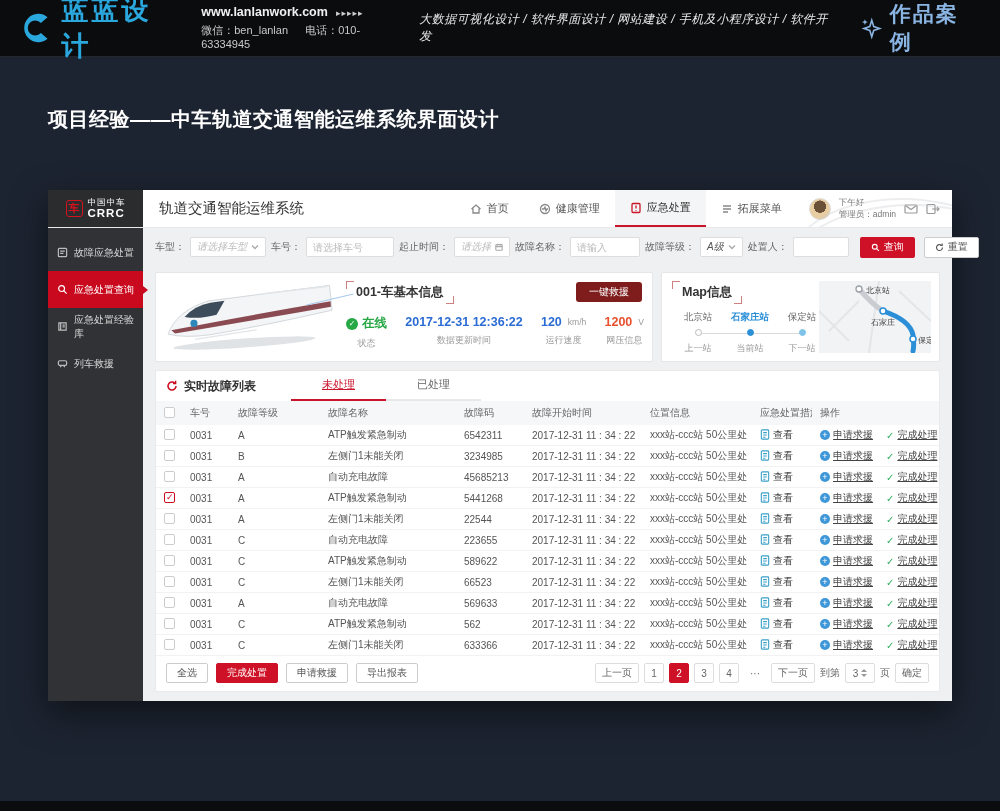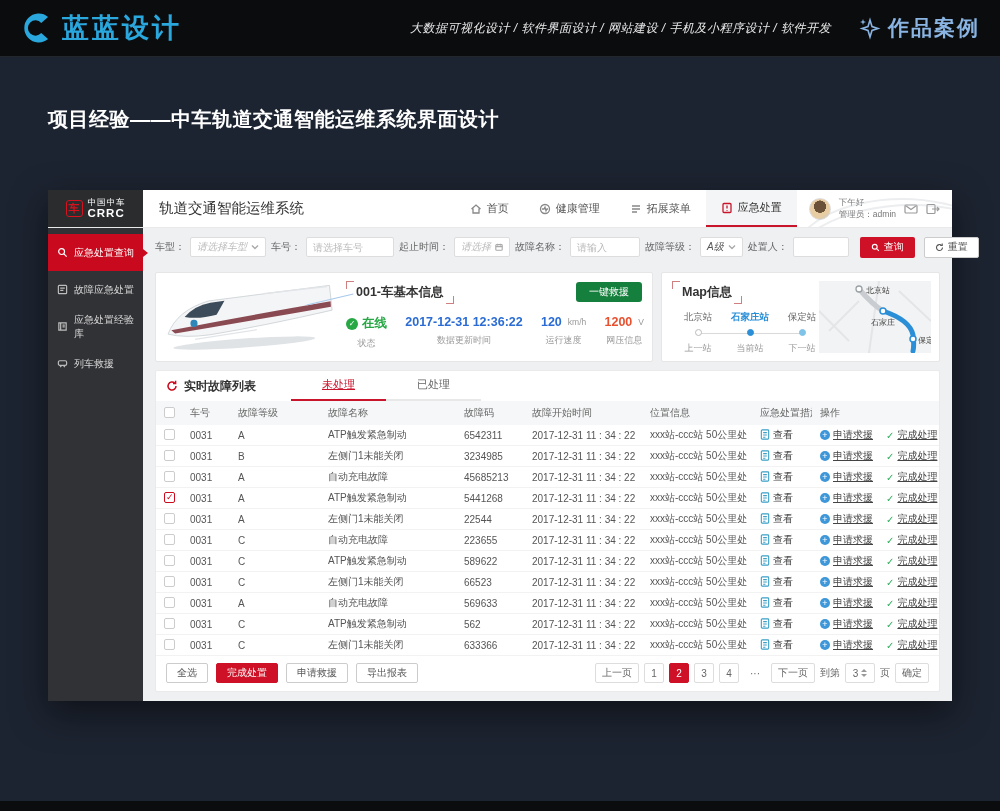--- a/index.html
+++ b/index.html
@@ -91,21 +91,21 @@
   .train-panel { left:12px; width:498px; }
   .map-panel { left:518px; right:12px; }
   .cornered { position:relative; display:inline-block; padding:3px 10px; font-size:12.5px; font-weight:bold; color:#333; }
   .cornered::before { content:''; position:absolute; left:0; top:0; width:7px; height:7px;
                       border-top:1.5px solid #cf7f7f; border-left:1.5px solid #cf7f7f; }
   .cornered::after { content:''; position:absolute; right:0; bottom:0; width:7px; height:7px;
                      border-bottom:1.5px solid #cf7f7f; border-right:1.5px solid #cf7f7f; }
   .tp-train { position:absolute; left:2px; top:4px; width:178px; height:80px; }
   .tp-line { position:absolute; left:150px; top:26px; width:48px; height:1px; background:#a8c9ec; transform:rotate(-13deg); }
   .tp-title { position:absolute; left:190px; top:8px; }
-  .rescue-btn { position:absolute; right:10px; top:9px; height:20px; padding:0 13px; background:#15803d; color:#fff;
+  .rescue-btn { position:absolute; right:10px; top:9px; height:20px; padding:0 13px; background:#7f1d1d; color:#fff;
                 font-size:10px; border-radius:3px; display:flex; align-items:center; cursor:pointer; }
   .tp-stats { position:absolute; left:190px; right:8px; top:42px; display:flex; justify-content:space-between; }
   .stat { text-align:center; }
   .stat .val { font-weight:bold; font-size:12.5px; display:flex; align-items:center; justify-content:center; gap:4px; }
   .stat .lab { margin-top:5px; font-size:9px; color:#999; }
   .v-green { color:#27a845; } .v-blue { color:#2b6cd4; } .v-num { font-size:14px; } .v-orange { color:#e8502f; }
   .unit { font-size:8.5px; color:#999; font-weight:normal; margin-left:2px; }
   .ok-dot { width:12px; height:12px; border-radius:50%; background:#27a845; color:#fff; font-size:8px;
             line-height:12px; text-align:center; display:inline-block; }
 
@@ -176,20 +176,27 @@
 
 <div class="stage">
 
   <div class="topbar">
     <div class="ll-logo">
       <svg viewBox="0 0 40 40">
         <path d="M33 7 A17 17 0 1 0 33 33 L25 26 A9 9 0 1 1 25 14 Z" fill="#2aa7dd"></path>
       </svg>
       <span class="ll-logo-text">蓝蓝设计</span>
     </div>
+    <div class="contact">
+      <div class="site"><span>www.lanlanwork.com</span><span class="arrows">▸▸▸▸▸</span></div>
+      <div class="sub">
+        <span>微信：ben_lanlan</span>
+        <span>电话：010-63334945</span>
+      </div>
+    </div>
     <div class="services">大数据可视化设计 / 软件界面设计 / 网站建设 / 手机及小程序设计 / 软件开发</div>
     <div class="portfolio">
       <svg viewBox="0 0 24 24">
         <path d="M13 4 L15 10.5 L21 12.5 L15 14.5 L13 21 L11 14.5 L5 12.5 L11 10.5 Z" fill="none" stroke="#8ab4e2" stroke-width="1.6"></path>
         <path d="M6 3 L6.8 5.2 L9 6 L6.8 6.8 L6 9 L5.2 6.8 L3 6 L5.2 5.2 Z" fill="#8ab4e2"></path>
       </svg>
       <span class="portfolio-text">作品案例</span>
     </div>
   </div>
 
@@ -214,32 +221,32 @@
             </svg>
           <span>首页</span>
         </div>
         <div class="nav-item">
           <svg viewBox="0 0 12 12">
               <circle cx="6" cy="6" r="4.5"></circle>
               <path d="M3 6 H5 L6 4.2 L7 7.8 L8 6 H9"></path>
             </svg>
           <span>健康管理</span>
         </div>
-        <div class="nav-item">
-          <svg viewBox="0 0 12 12">
-              <path d="M2 3 H10 M2 6 H10 M2 9 H7"></path>
-            </svg>
-          <span>拓展菜单</span>
-        </div>
         <div class="nav-item active">
           <svg viewBox="0 0 12 12">
               <rect x="2" y="1.5" width="8" height="9" rx="1"></rect>
               <path d="M6 3.5 V6.5 M6 8 V8.8"></path>
             </svg>
           <span>应急处置</span>
+        </div>
+        <div class="nav-item">
+          <svg viewBox="0 0 12 12">
+              <path d="M2 3 H10 M2 6 H10 M2 9 H7"></path>
+            </svg>
+          <span>拓展菜单</span>
         </div>
       </div>
 
       <div class="user-area">
         <div class="wm">
             <i></i>
             <i></i>
           </div>
         <span class="avatar"></span>
         <span class="user-txt">
@@ -251,33 +258,33 @@
             <path d="M1.5 2.5 L7 6.5 L12.5 2.5"></path>
           </svg>
         <svg class="hdr-ic" viewBox="0 0 14 12">
             <rect x="1" y="1.5" width="8" height="9" rx="1"></rect>
             <path d="M6 6 H13 M11 4 L13 6 L11 8"></path>
           </svg>
       </div>
     </div>
 
     <div class="sidebar">
+      <div class="side-item">
+        <svg viewBox="0 0 12 12">
+            <rect x="1.5" y="1.5" width="9" height="9" rx="1"></rect>
+            <path d="M3.5 4.5 H8.5 M3.5 7 H7"></path>
+          </svg>
+        <span>故障应急处置</span>
+      </div>
       <div class="side-item active">
         <svg viewBox="0 0 12 12">
             <circle cx="5" cy="5" r="3.2"></circle>
             <path d="M7.5 7.5 L10.5 10.5"></path>
           </svg>
         <span>应急处置查询</span>
-      </div>
-      <div class="side-item">
-        <svg viewBox="0 0 12 12">
-            <rect x="1.5" y="1.5" width="9" height="9" rx="1"></rect>
-            <path d="M3.5 4.5 H8.5 M3.5 7 H7"></path>
-          </svg>
-        <span>故障应急处置</span>
       </div>
       <div class="side-item">
         <svg viewBox="0 0 12 12">
             <path d="M2 2 H10 V10 H2 Z M4 2 V10 M6 4.5 H8.5 M6 6.5 H8.5"></path>
           </svg>
         <span>应急处置经验库</span>
       </div>
       <div class="side-item">
         <svg viewBox="0 0 12 12">
             <rect x="1.5" y="3" width="9" height="5" rx="1.5"></rect>

